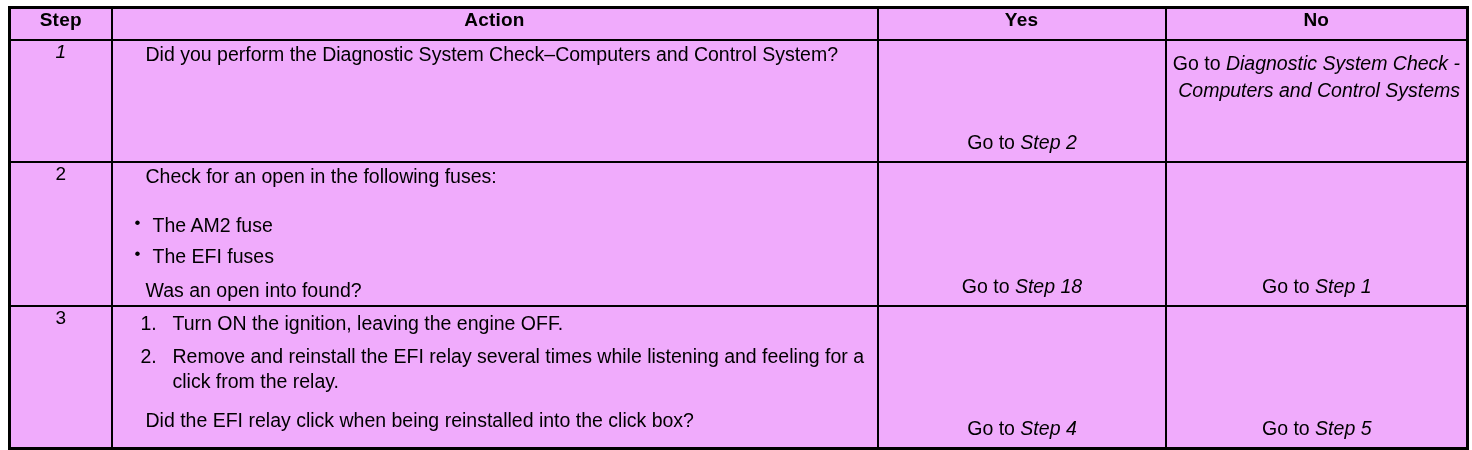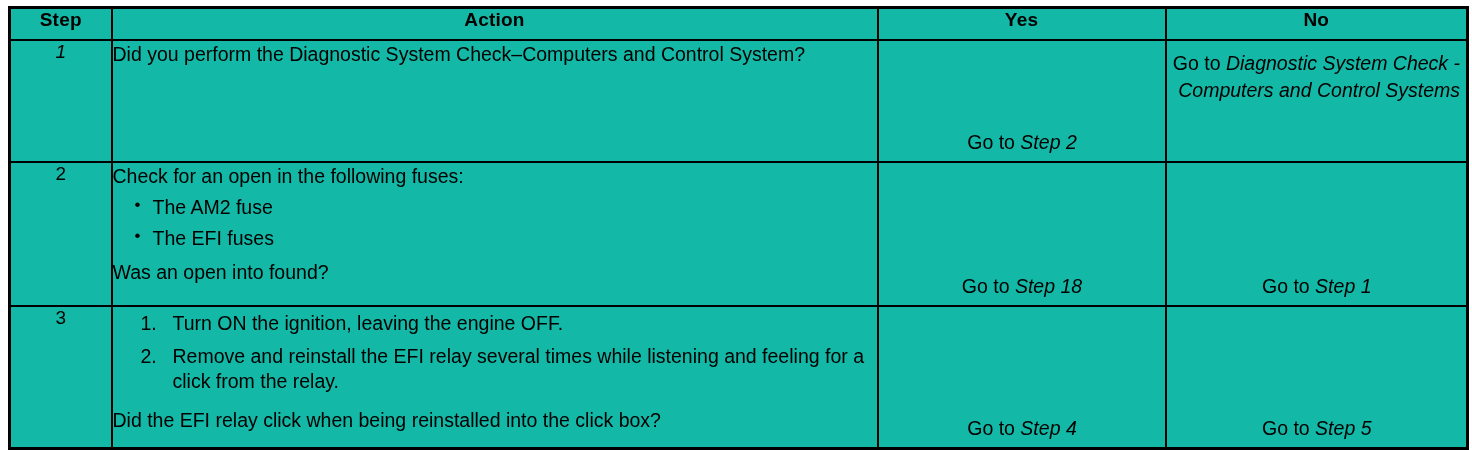--- a/index.html
+++ b/index.html
@@ -29,21 +29,21 @@
     border-collapse: collapse;
     table-layout: fixed;
     border: 3px solid #000;
   }
 
   table.diag td,
   table.diag th {
     border: 2px solid #000;
     padding: 0;
     vertical-align: top;
-    background: #14b8a6;
+    background: #f0abfc;
   }
 
   
   col.c-step   { width: 102px; }
   col.c-action { width: 766px; }
   col.c-yes    { width: 288px; }
   col.c-no     { width: 302px; }
 
   
   thead th {
@@ -93,21 +93,21 @@
 
   i, .ital { font-style: italic; }
 
   
   tr.r1 td { height: 120px; }
   tr.r2 td { height: 142px; }
   tr.r3 td { height: 140px; }
 
   
   ul.fuse-list {
-    margin: 5px 0 6px 0;
+    margin: 23px 0 6px 0;
     padding: 0 0 0 40px;
     list-style: none;
   }
   ul.fuse-list li {
     position: relative;
     margin: 0 0 9px 0;
     line-height: 1.15;
   }
   ul.fuse-list li:before {
     content: "\2022";
@@ -132,21 +132,21 @@
   ol.step-list li:before {
     counter-increment: sl;
     content: counter(sl) ".";
     position: absolute;
     left: 0;
     top: 0;
   }
 
   .q-line { margin-top: 2px; }
   .lead-line { margin: 0; }
-  .action-para { margin: 0; }
+  .action-para { margin: 0; padding-left: 33px; }
 </style>
 </head>
 <body>
 
 <div class="sheet">
 
   <table class="diag">
     <colgroup>
       <col class="c-step">
       <col class="c-action">

